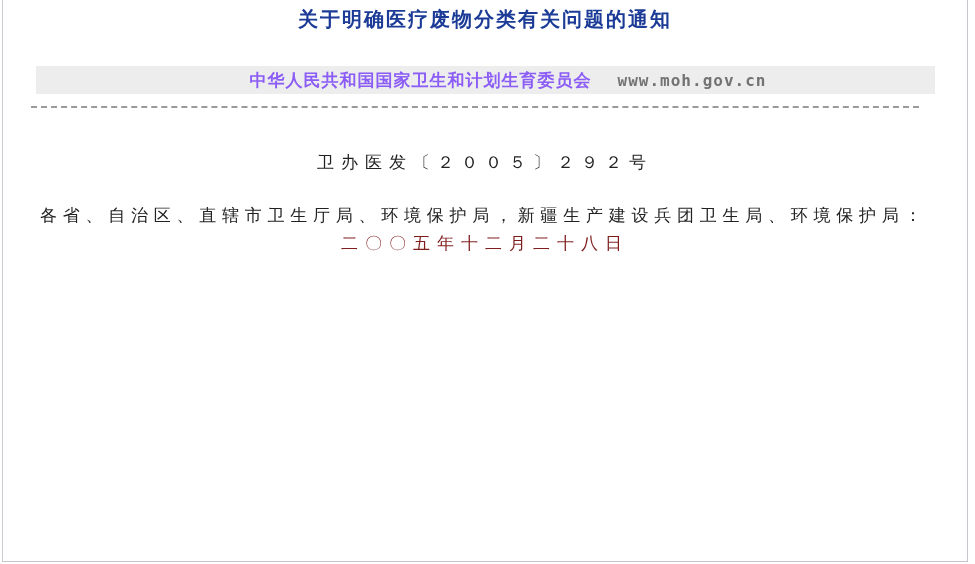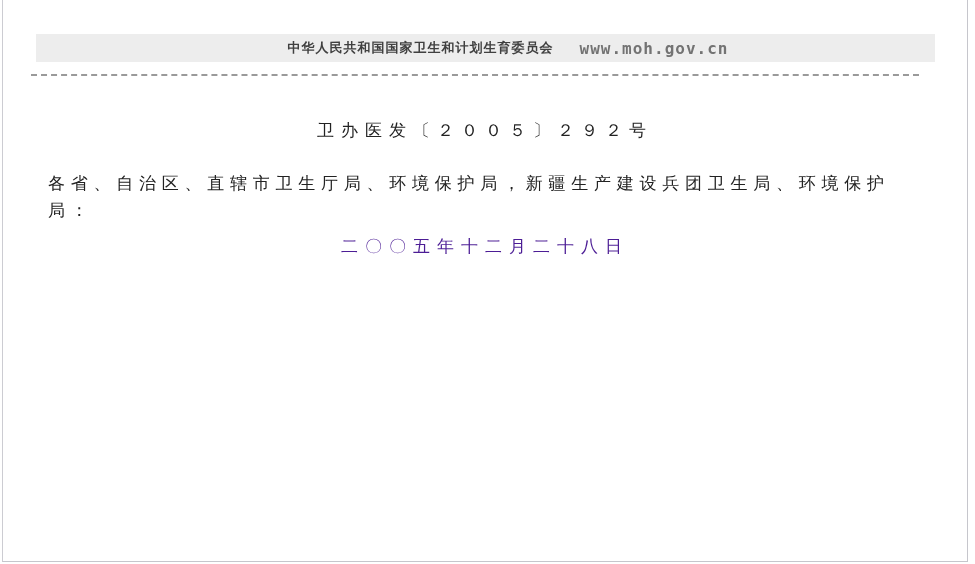--- a/index.html
+++ b/index.html
@@ -37,24 +37,24 @@
     margin: 34px 32px 0 33px;
     height: 28px;
     background: #ededed;
     display: flex;
     align-items: center;
     justify-content: center;
     gap: 26px;
   }
   .agency {
     font-family: "Liberation Sans", "DejaVu Sans", sans-serif;
-    font-size: 13px;
+    font-size: 17px;
     font-weight: bold;
     letter-spacing: 1px;
-    color: #404040;
+    color: #8b5cf6;
     margin-left: 45px;
   }
   .website {
     font-family: "DejaVu Sans Mono", "Liberation Mono", monospace;
     font-size: 16px;
     font-weight: bold;
     letter-spacing: 1px;
     color: #737373;
   }
   .dashed {
@@ -72,40 +72,41 @@
   }
   .docbody {
     margin: 28px 21px 0 33px;
     font-size: 17px;
     letter-spacing: 5.75px;
     line-height: 27px;
     color: #222222;
     text-align: left;
   }
   .docbody p {
-    margin: 12px;
+    margin: 4px;
     padding: 0;
     text-indent: 48px;
   }
   .docbody p.no-indent {
     text-indent: 0;
   }
   .docdate {
     text-align: center;
     font-size: 17px;
     letter-spacing: 7px;
     line-height: 22px;
-    color: #4c1d95;
+    color: #7f1d1d;
   }
 </style>
 </head>
 <body>
 
 <div class="page">
 
+  <h1 class="title">关于明确医疗废物分类有关问题的通知</h1>
 
   <div class="banner">
     <span class="agency">中华人民共和国国家卫生和计划生育委员会</span>
     <span class="website">www.moh.gov.cn</span>
   </div>
 
   <div class="dashed"></div>
 
   <div class="docnum">卫办医发〔２００５〕２９２号</div>
 

